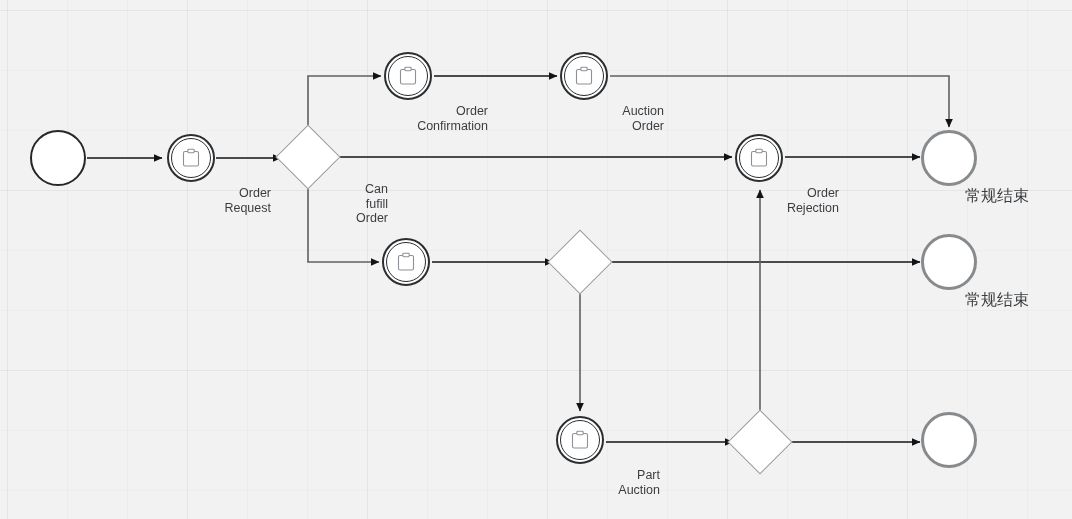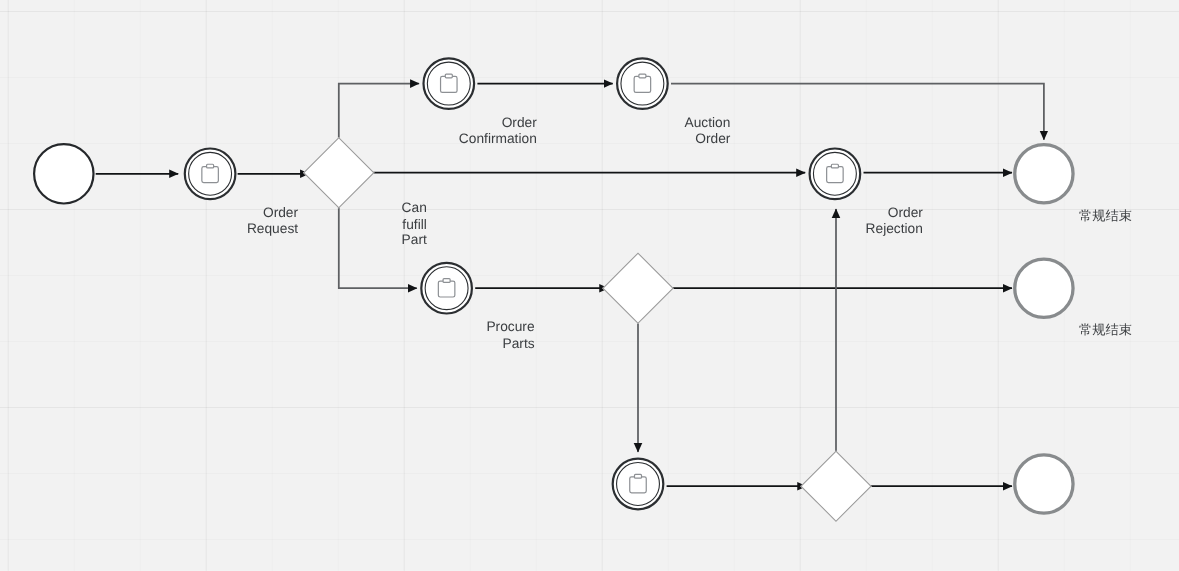--- a/index.html
+++ b/index.html
@@ -87,21 +87,21 @@
     font-size: 12.5px;
     line-height: 14.5px;
     color: #3b3e41;
     text-align: right;
     width: 160px;
     white-space: pre-line;
     pointer-events: none;
   }
   .label-cn {
     font-family: Liberation Sans, sans-serif;
-    font-size: 12px;
+    font-size: 16px;
   }
 </style>
 </head>
 <body>
 
 <div id="canvas">
 
   <svg id="edges" viewBox="0 0 1072 519">
     <defs>
       <marker id="ah" markerWidth="9" markerHeight="9" refX="8.2" refY="4.5" orient="auto" markerUnits="userSpaceOnUse">
@@ -153,21 +153,21 @@
         <rect x="7.8" y="2.3" width="6.4" height="3.4" rx="0.9" ry="0.9" fill="#ffffff" stroke="#8d9094" stroke-width="1.1"></rect>
       </svg>
     </span>
   </div>
   <div class="label" style="left:111px; top:186px;">Order
 Request</div>
 
   <div class="node gateway" style="left:285px; top:134px;"></div>
   <div class="label" style="left:228px; top:182px;">Can
 fufill
-Part</div>
+Order</div>
 
   <div class="node task" style="left:384px; top:52px;">
     <span class="task-icon">
       <svg viewBox="0 0 22 22" width="22" height="22">
         <rect x="3.5" y="4.5" width="15" height="14.5" rx="1.6" ry="1.6" fill="none" stroke="#8d9094" stroke-width="1.1"></rect>
         <rect x="7.8" y="2.3" width="6.4" height="3.4" rx="0.9" ry="0.9" fill="#ffffff" stroke="#8d9094" stroke-width="1.1"></rect>
       </svg>
     </span>
   </div>
   <div class="label" style="left:328px; top:104px;">Order
@@ -196,33 +196,33 @@
 Rejection</div>
 
   <div class="node task" style="left:382px; top:238px;">
     <span class="task-icon">
       <svg viewBox="0 0 22 22" width="22" height="22">
         <rect x="3.5" y="4.5" width="15" height="14.5" rx="1.6" ry="1.6" fill="none" stroke="#8d9094" stroke-width="1.1"></rect>
         <rect x="7.8" y="2.3" width="6.4" height="3.4" rx="0.9" ry="0.9" fill="#ffffff" stroke="#8d9094" stroke-width="1.1"></rect>
       </svg>
     </span>
   </div>
-  <div class="label" style="left:326px; top:290px;">Procure
-Parts</div>
 
   <div class="node gateway" style="left:557px; top:239px;"></div>
 
   <div class="node task" style="left:556px; top:416px;">
     <span class="task-icon">
       <svg viewBox="0 0 22 22" width="22" height="22">
         <rect x="3.5" y="4.5" width="15" height="14.5" rx="1.6" ry="1.6" fill="none" stroke="#8d9094" stroke-width="1.1"></rect>
         <rect x="7.8" y="2.3" width="6.4" height="3.4" rx="0.9" ry="0.9" fill="#ffffff" stroke="#8d9094" stroke-width="1.1"></rect>
       </svg>
     </span>
   </div>
+  <div class="label" style="left:500px; top:468px;">Part
+Auction</div>
 
   <div class="node gateway" style="left:737px; top:419px;"></div>
 
   <div class="node ev-end" style="left:921px; top:130px;"></div>
   <div class="label label-cn" style="left:869px; top:189px;">常规结束</div>
 
   <div class="node ev-end" style="left:921px; top:234px;"></div>
   <div class="label label-cn" style="left:869px; top:293px;">常规结束</div>
 
   <div class="node ev-end" style="left:921px; top:412px;"></div>

